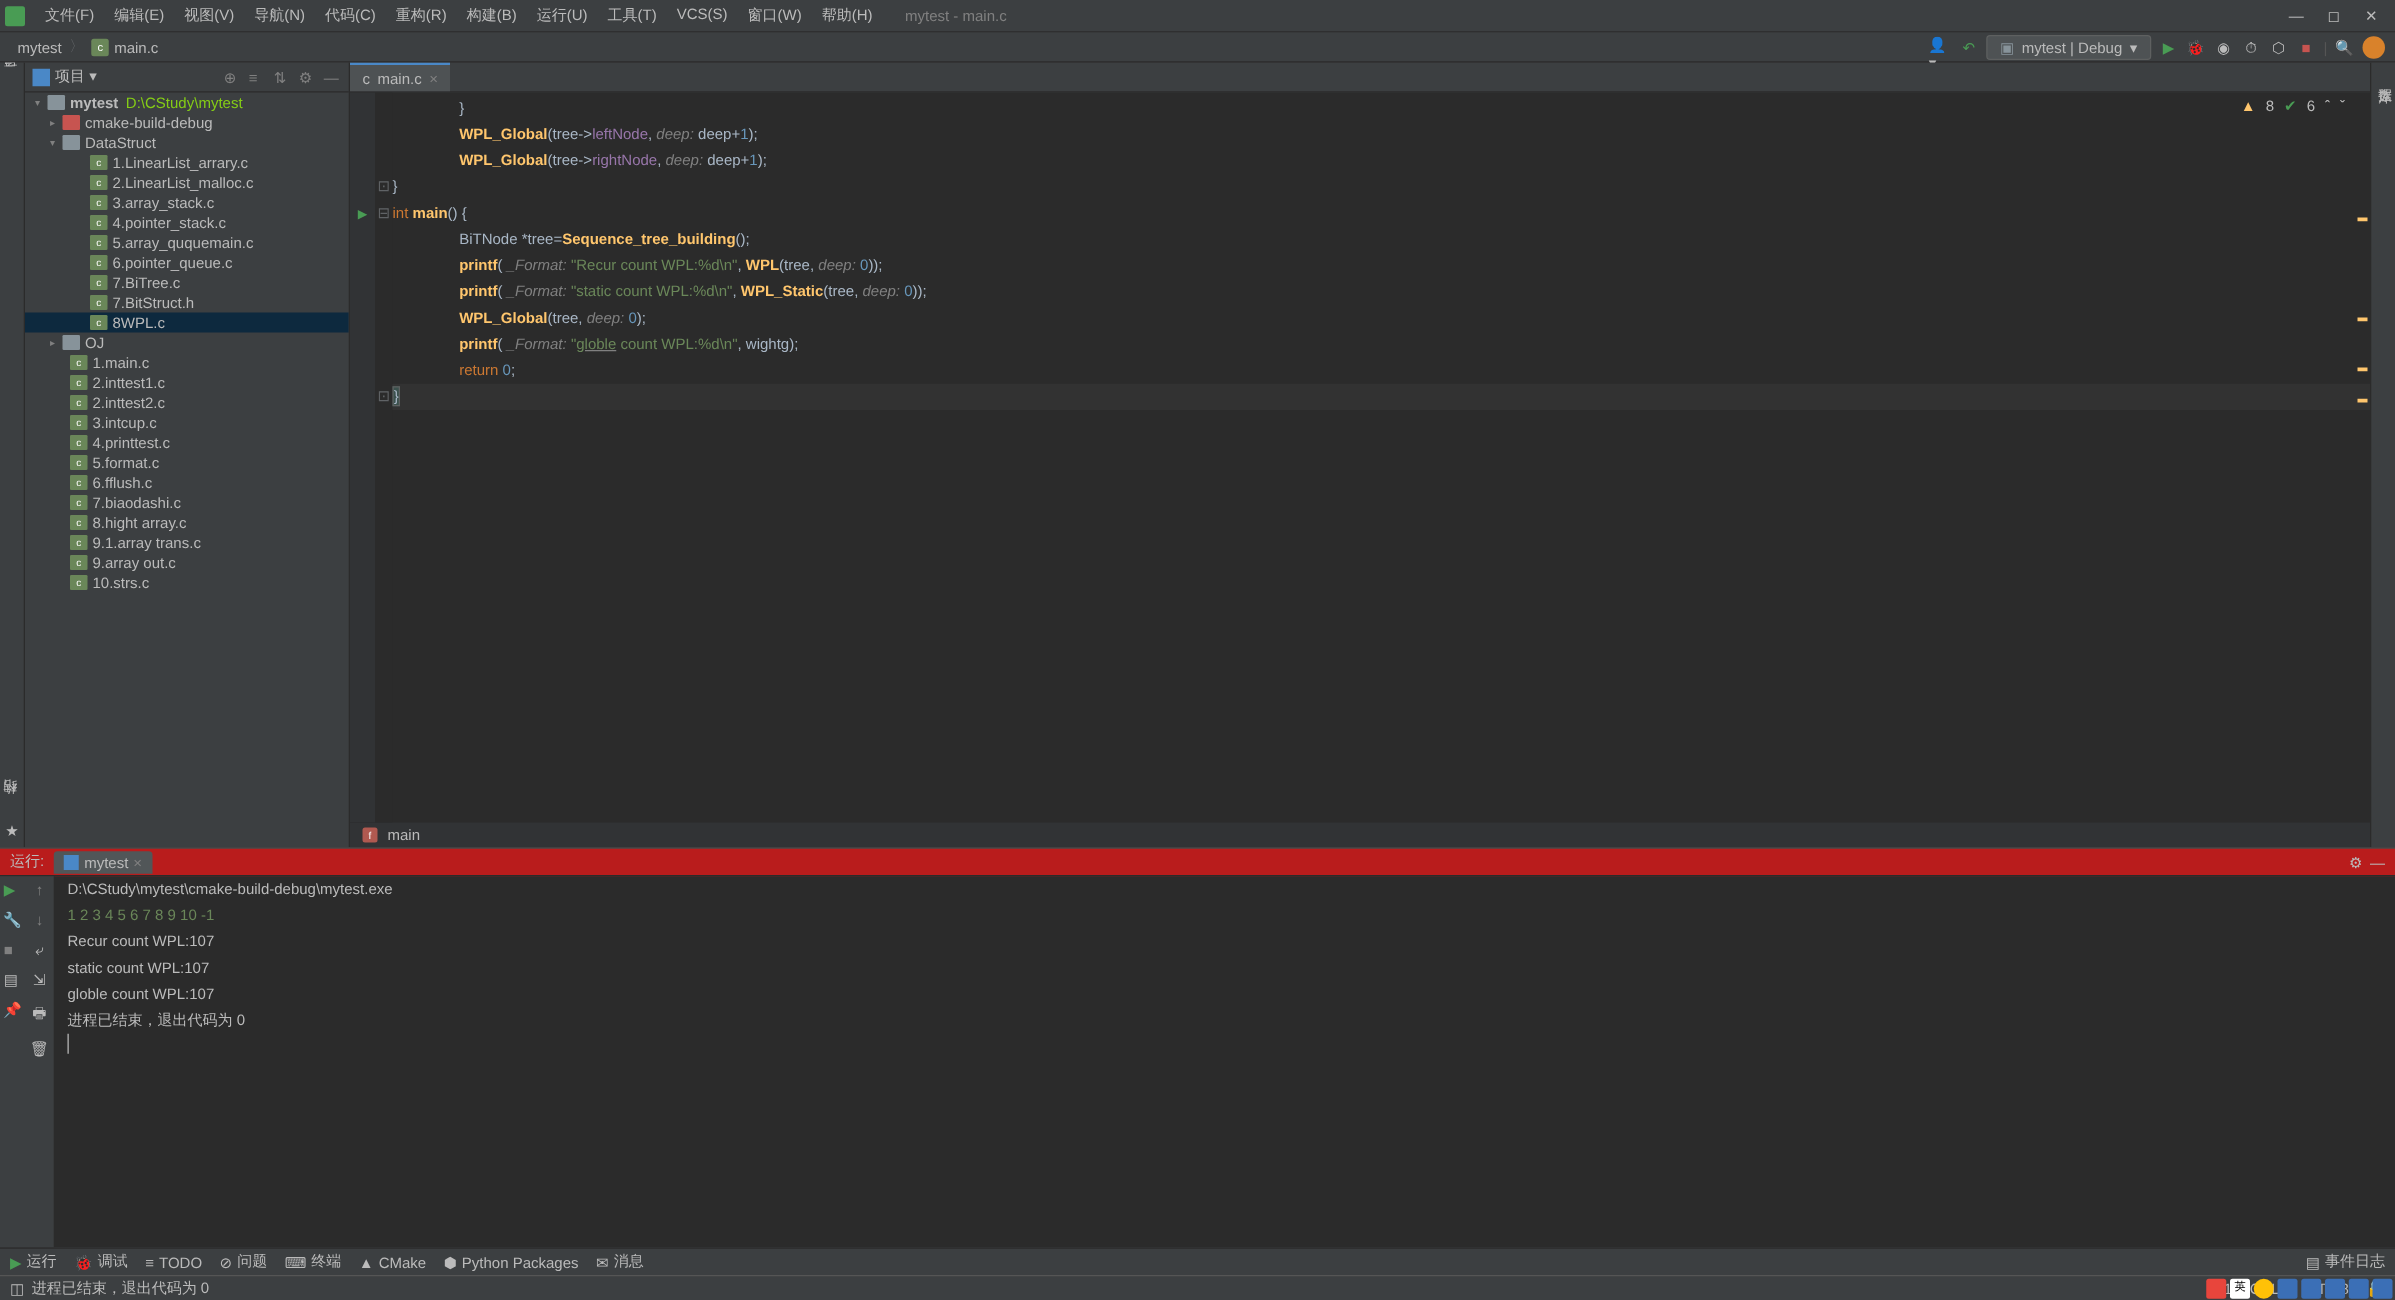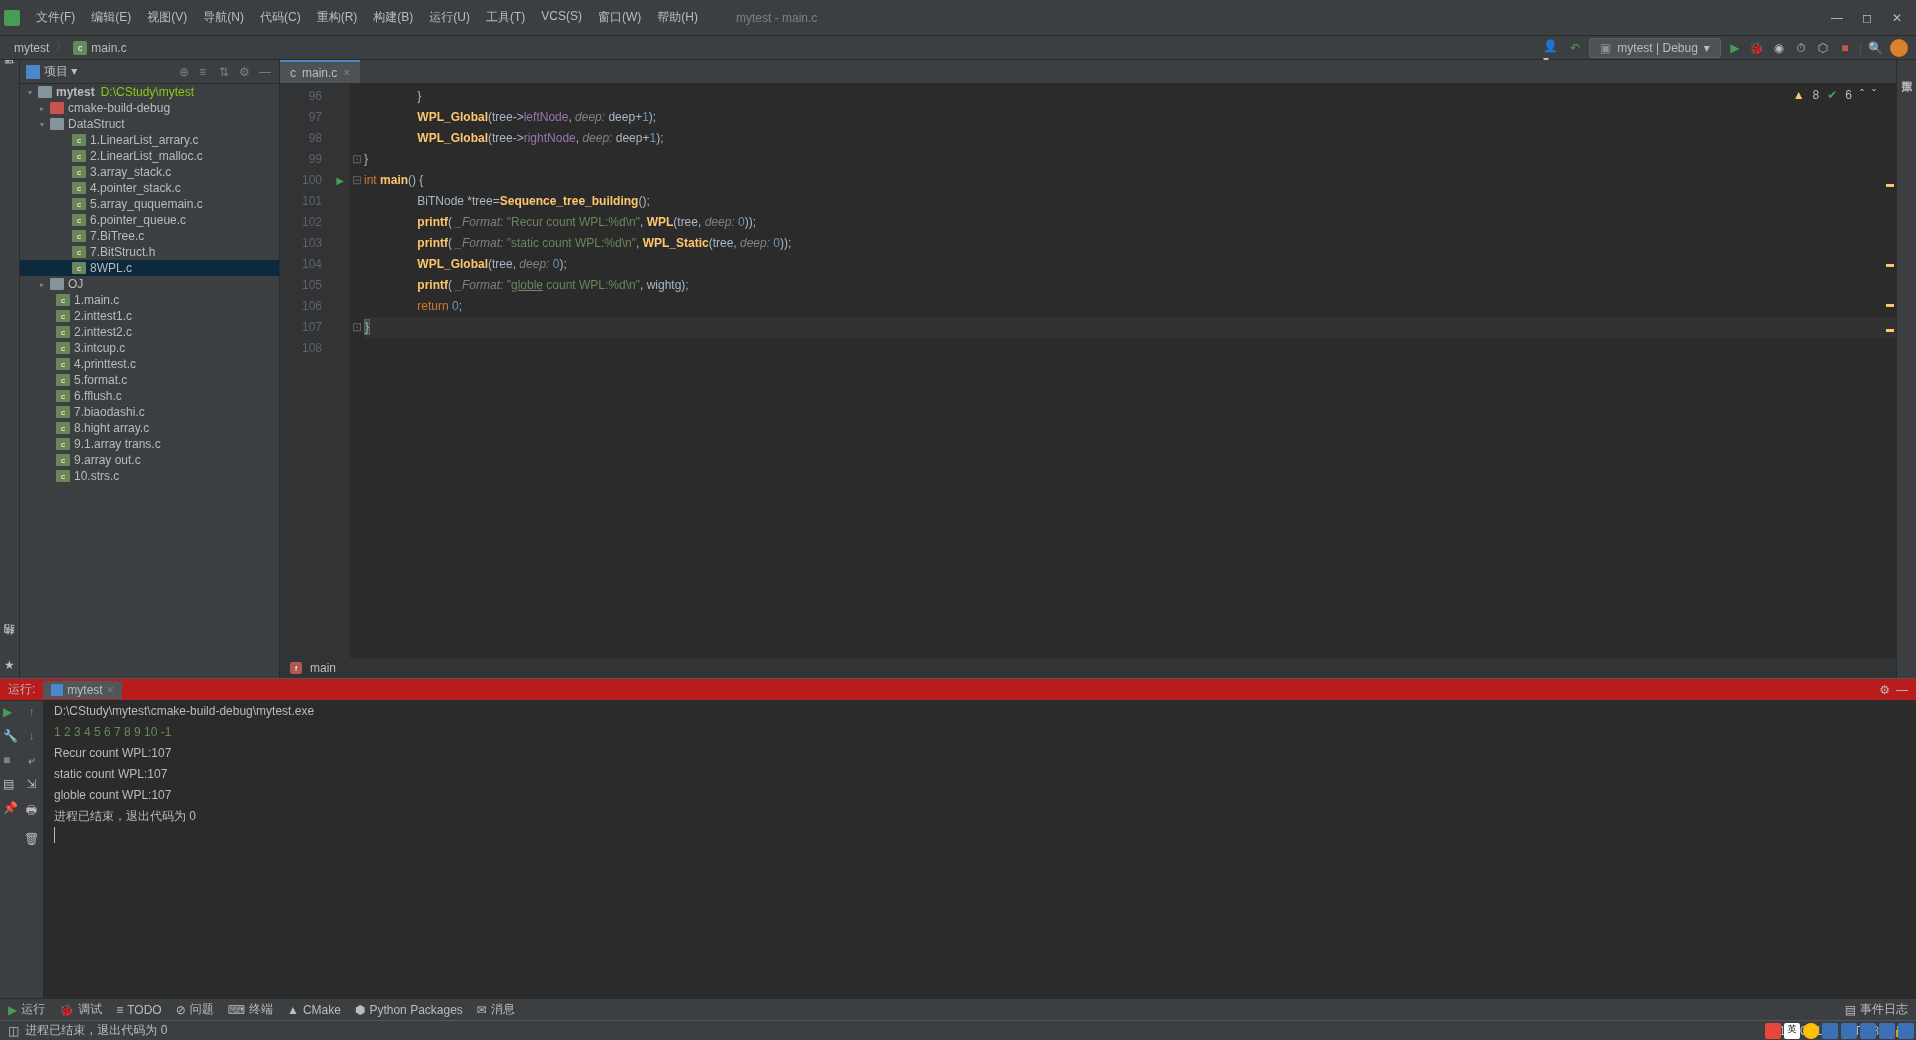--- a/index.html
+++ b/index.html
@@ -1,20 +1,20 @@
 <!DOCTYPE html>
 <html><head>
 <meta charset="utf-8">
 <style>
 * { margin: 0; padding: 0; box-sizing: border-box; font-family: "Microsoft YaHei", "Segoe UI", sans-serif; font-size: 12px; }
 body { background: #3c3f41; color: #bbbbbb; width: 1916px; height: 1040px; overflow: hidden; display: flex; flex-direction: column; }
-.menubar { height: 36px; background: #3c3f41; display: flex; align-items: center; padding: 0 4px; border-bottom: 1px solid #2b2b2b; }
+.menubar { height: 26px; background: #3c3f41; display: flex; align-items: center; padding: 0 4px; border-bottom: 1px solid #2b2b2b; }
 .menubar .logo { width: 16px; height: 16px; background: #499c54; margin-right: 8px; border-radius: 2px; }
 .menubar .menu-item { padding: 2px 8px; cursor: pointer; }
-.menubar .title { margin-left: 30px; color: #808080; }
+.menubar .title { margin-left: 18px; color: #808080; }
 .menubar .win-controls { margin-left: auto; display: flex; }
 .menubar .win-btn { width: 30px; height: 20px; display: flex; align-items: center; justify-content: center; color: #bbbbbb; }
 .navbar { height: 24px; background: #3c3f41; display: flex; align-items: center; padding: 0 8px; border-bottom: 1px solid #2b2b2b; }
 .navbar .crumb { padding: 2px 6px; display: flex; align-items: center; gap: 4px; }
 .navbar .icon-c { width: 14px; height: 14px; background: #6a8759; border-radius: 2px; display: inline-flex; align-items: center; justify-content: center; font-size: 9px; color: #fff; }
 .navbar .right { margin-left: auto; display: flex; align-items: center; gap: 6px; }
 .navbar .user-add { width: 18px; height: 18px; color: #bbbbbb; }
 .navbar .config-btn { background: #4e5254; border: 1px solid #5e6060; padding: 2px 10px; border-radius: 3px; display: flex; align-items: center; gap: 6px; }
 .navbar .tool-icon { width: 16px; height: 16px; display: flex; align-items: center; justify-content: center; color: #bbbbbb; }
 .navbar .run-icon { color: #499c54; }
@@ -198,35 +198,20 @@
 
   <div class="editor-area">
     <div class="tabbar">
       <div class="tab">
         <span class="icon-c">c</span>
         <span>main.c</span>
         <span class="close-x">×</span>
       </div>
     </div>
     <div class="editor-body">
-      <div class="gutter" id="gutter">
-          <div>96</div>
-          <div>97</div>
-          <div>98</div>
-          <div>99</div>
-          <div>100</div>
-          <div>101</div>
-          <div>102</div>
-          <div>103</div>
-          <div>104</div>
-          <div>105</div>
-          <div>106</div>
-          <div>107</div>
-          <div>108</div>
-        </div>
       <div class="gutter-ann" id="gutter-ann">
           <div>&nbsp;</div>
           <div>&nbsp;</div>
           <div>&nbsp;</div>
           <div>&nbsp;</div>
           <div><span class="run-tri">▶</span></div>
           <div>&nbsp;</div>
           <div>&nbsp;</div>
           <div>&nbsp;</div>
           <div>&nbsp;</div>

